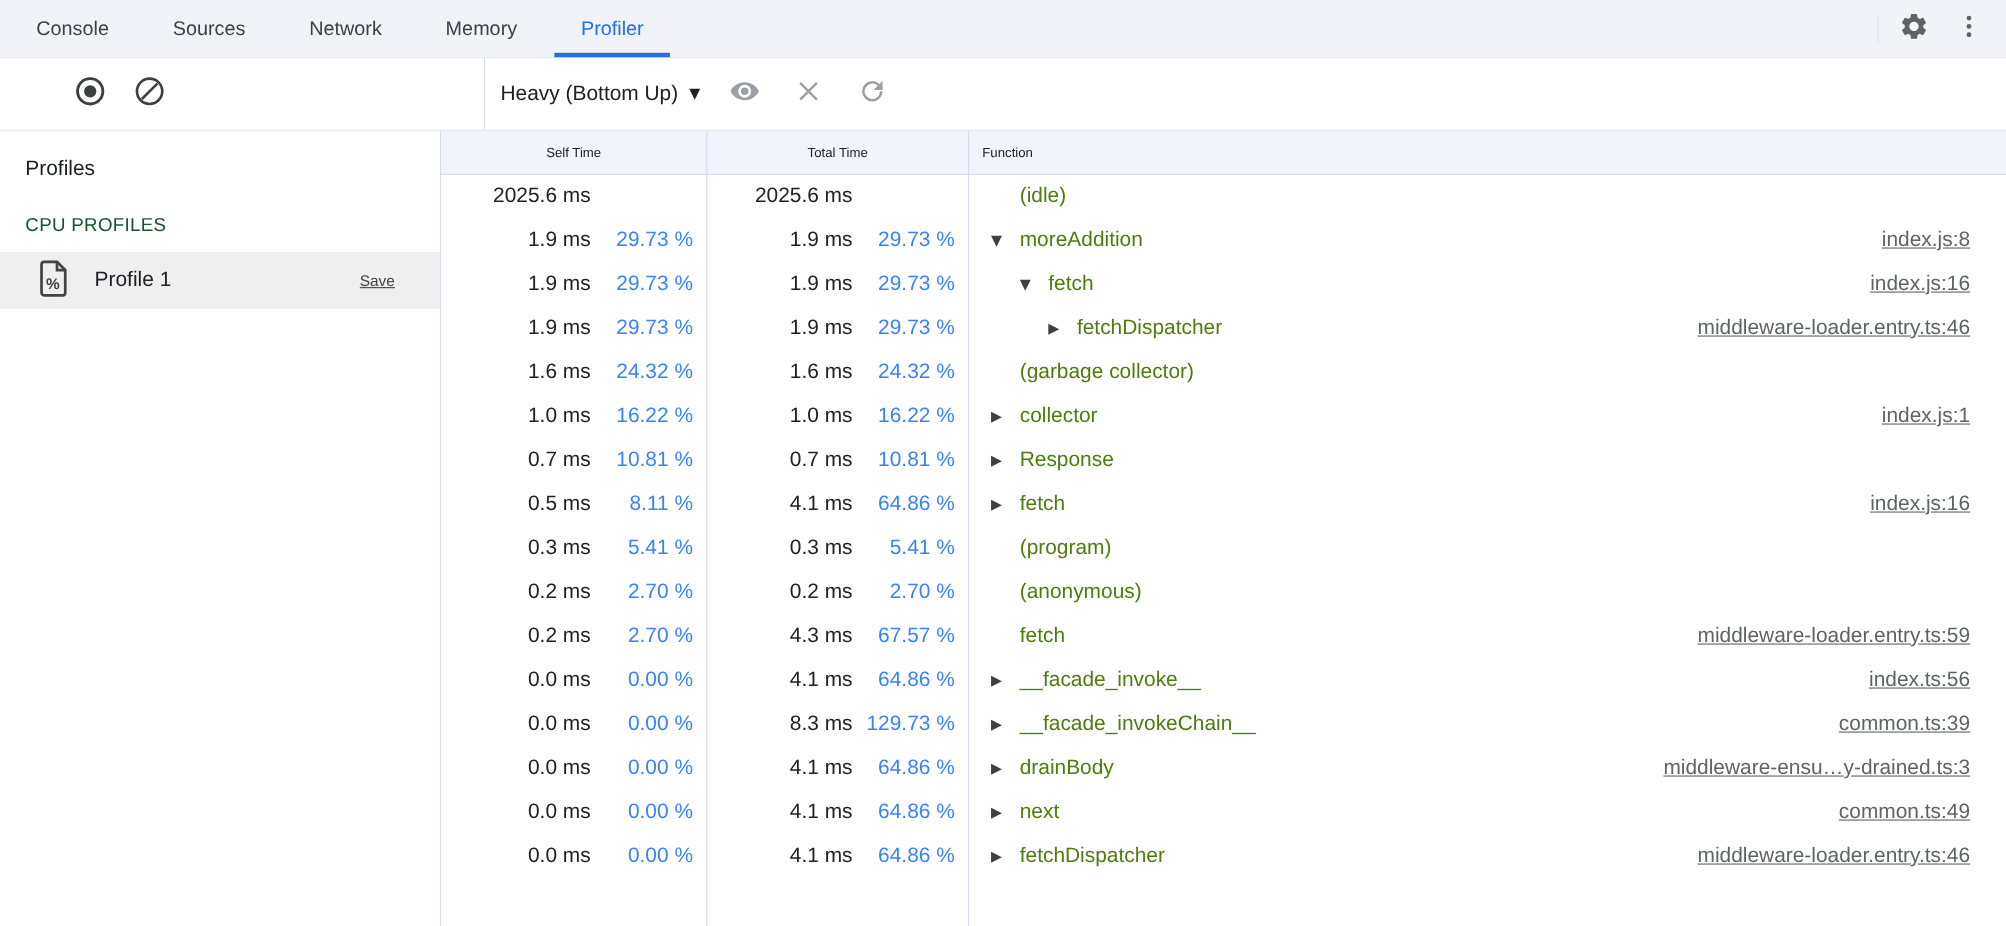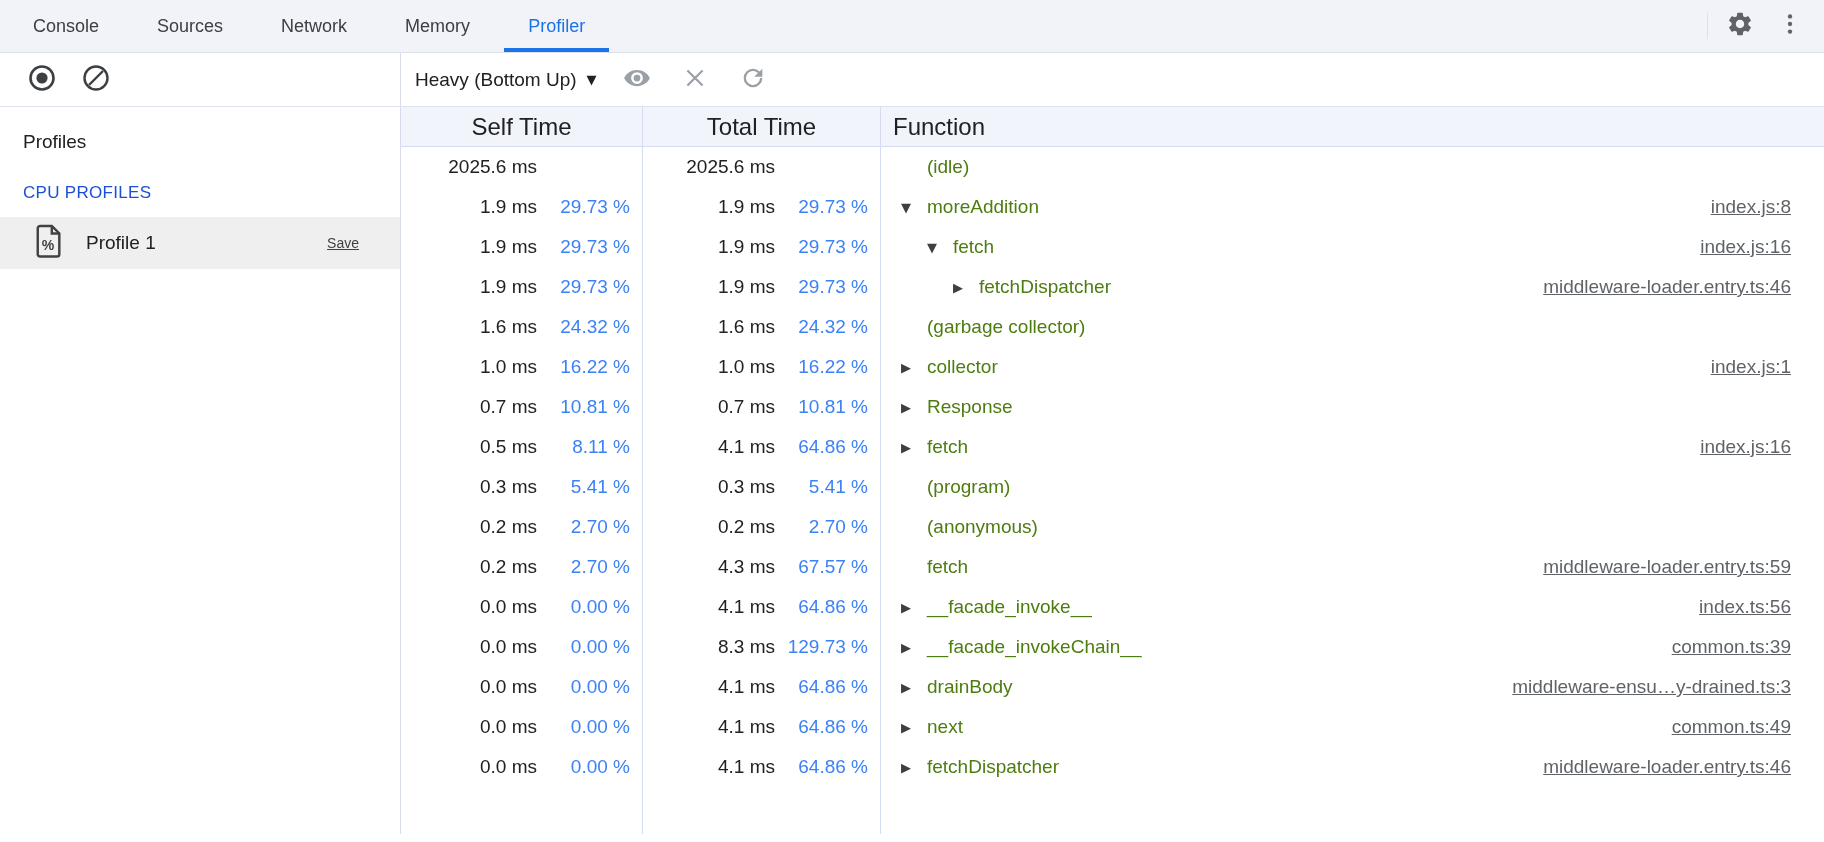--- a/index.html
+++ b/index.html
@@ -12,43 +12,43 @@
   .tabs { display:flex; align-items:stretch; padding-left:4px; }
   .tab { position:relative; display:flex; align-items:center; padding:0 24px; margin:0 5px;
     font-size:18px; color:#3c4043; cursor:default; }
   .tab.active { color:#1a73e8; }
   .tab.active::after { content:""; position:absolute; left:0; right:0; bottom:0; height:4px; background:#1a73e8; }
   .tabbar-right { margin-left:auto; display:flex; align-items:center; gap:14px; padding-right:16px; }
   .menu-divider { width:1px; height:26px; background:#dde1ea; }
   .icon-btn { display:flex; align-items:center; justify-content:center; width:36px; height:36px; }
 
   
-  .toolbar { height:54px; background:#fff; display:flex; border-bottom:1px solid #dfe3f0; }
+  .toolbar { height:66px; background:#fff; display:flex; border-bottom:1px solid #dfe3f0;padding-left:40px; }
   .toolbar-left { width:401px; flex:0 0 401px; border-right:1px solid #d7dcec;
     display:flex; align-items:center; gap:18px; padding-left:24px; }
   .toolbar-right { flex:1; display:flex; align-items:center; padding-left:14px; gap:22px; }
   .dropdown { display:flex; align-items:center; gap:10px; font-size:19px; color:#202124; }
   .caret { font-size:13px; color:#202124; font-family:"DejaVu Sans",sans-serif; }
 
   
   .content { display:flex; height:727px; }
 
   
   .sidebar { width:401px; flex:0 0 401px; border-right:1px solid #d7dcec; background:#fff; }
   .sidebar-title { font-size:19px; color:#202124; padding:24px 0 0 23px; }
-  .sidebar-section { font-size:17px; color:#1d4ed8; padding:30px 0 14px 23px; letter-spacing:.3px; }
+  .sidebar-section { font-size:17px; color:#14532d; padding:30px 0 14px 23px; letter-spacing:.3px; }
   .profile-item { height:52px; background:#efefef; display:flex; align-items:center;
     padding:0 41px 0 34px; gap:22px; }
   .profile-name { font-size:19px; color:#202124; }
   .profile-save { margin-left:auto; font-size:14px; color:#424242; text-decoration:underline; cursor:pointer; }
 
   
   .grid { flex:1; display:flex; flex-direction:column; min-width:0; }
   .grid-header { height:40px; background:#f1f4fb; border-bottom:1px solid #d4dbf2;
-    display:flex; font-size:24px; color:#202124; }
+    display:flex; font-size:12px; color:#202124; }
   .h-cell { display:flex; align-items:center; justify-content:center; }
   .h-self  { width:242px; flex:0 0 242px; border-right:1px solid #d4dbf2; }
   .h-total { width:238px; flex:0 0 238px; border-right:1px solid #d4dbf2; }
   .h-fn { flex:1; justify-content:flex-start; padding-left:12px; }
 
   .grid-body { flex:1; display:flex; flex-direction:column; }
   .grid-row { height:40px; flex:0 0 40px; display:flex; font-size:19px; }
   .cell { display:flex; align-items:center; }
   .c-self  { width:242px; flex:0 0 242px; border-right:1px solid #d4dbf2; }
   .c-total { width:238px; flex:0 0 238px; border-right:1px solid #d4dbf2; }

